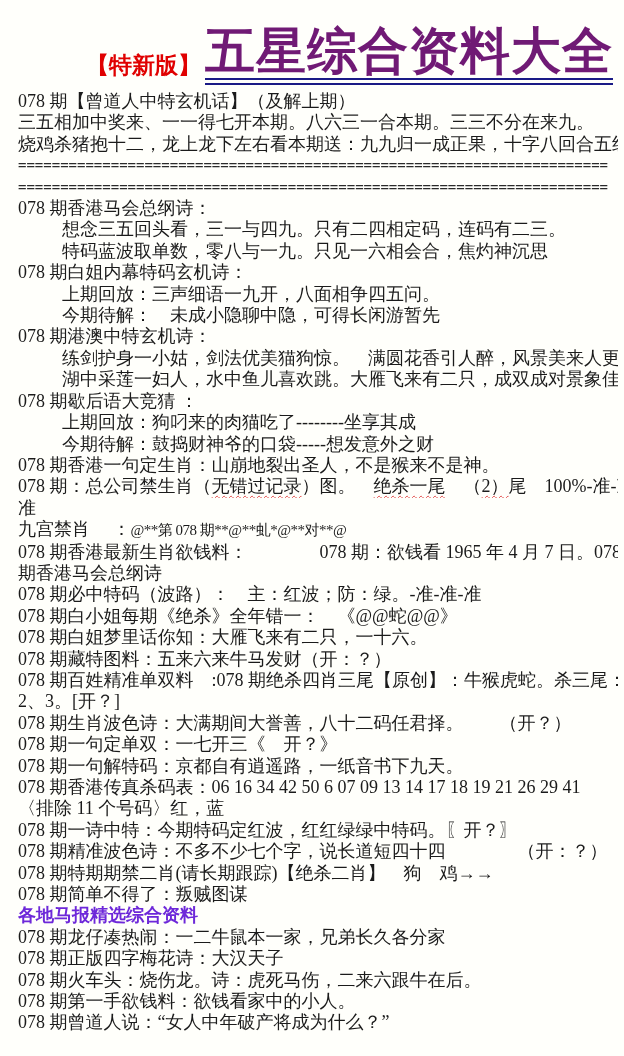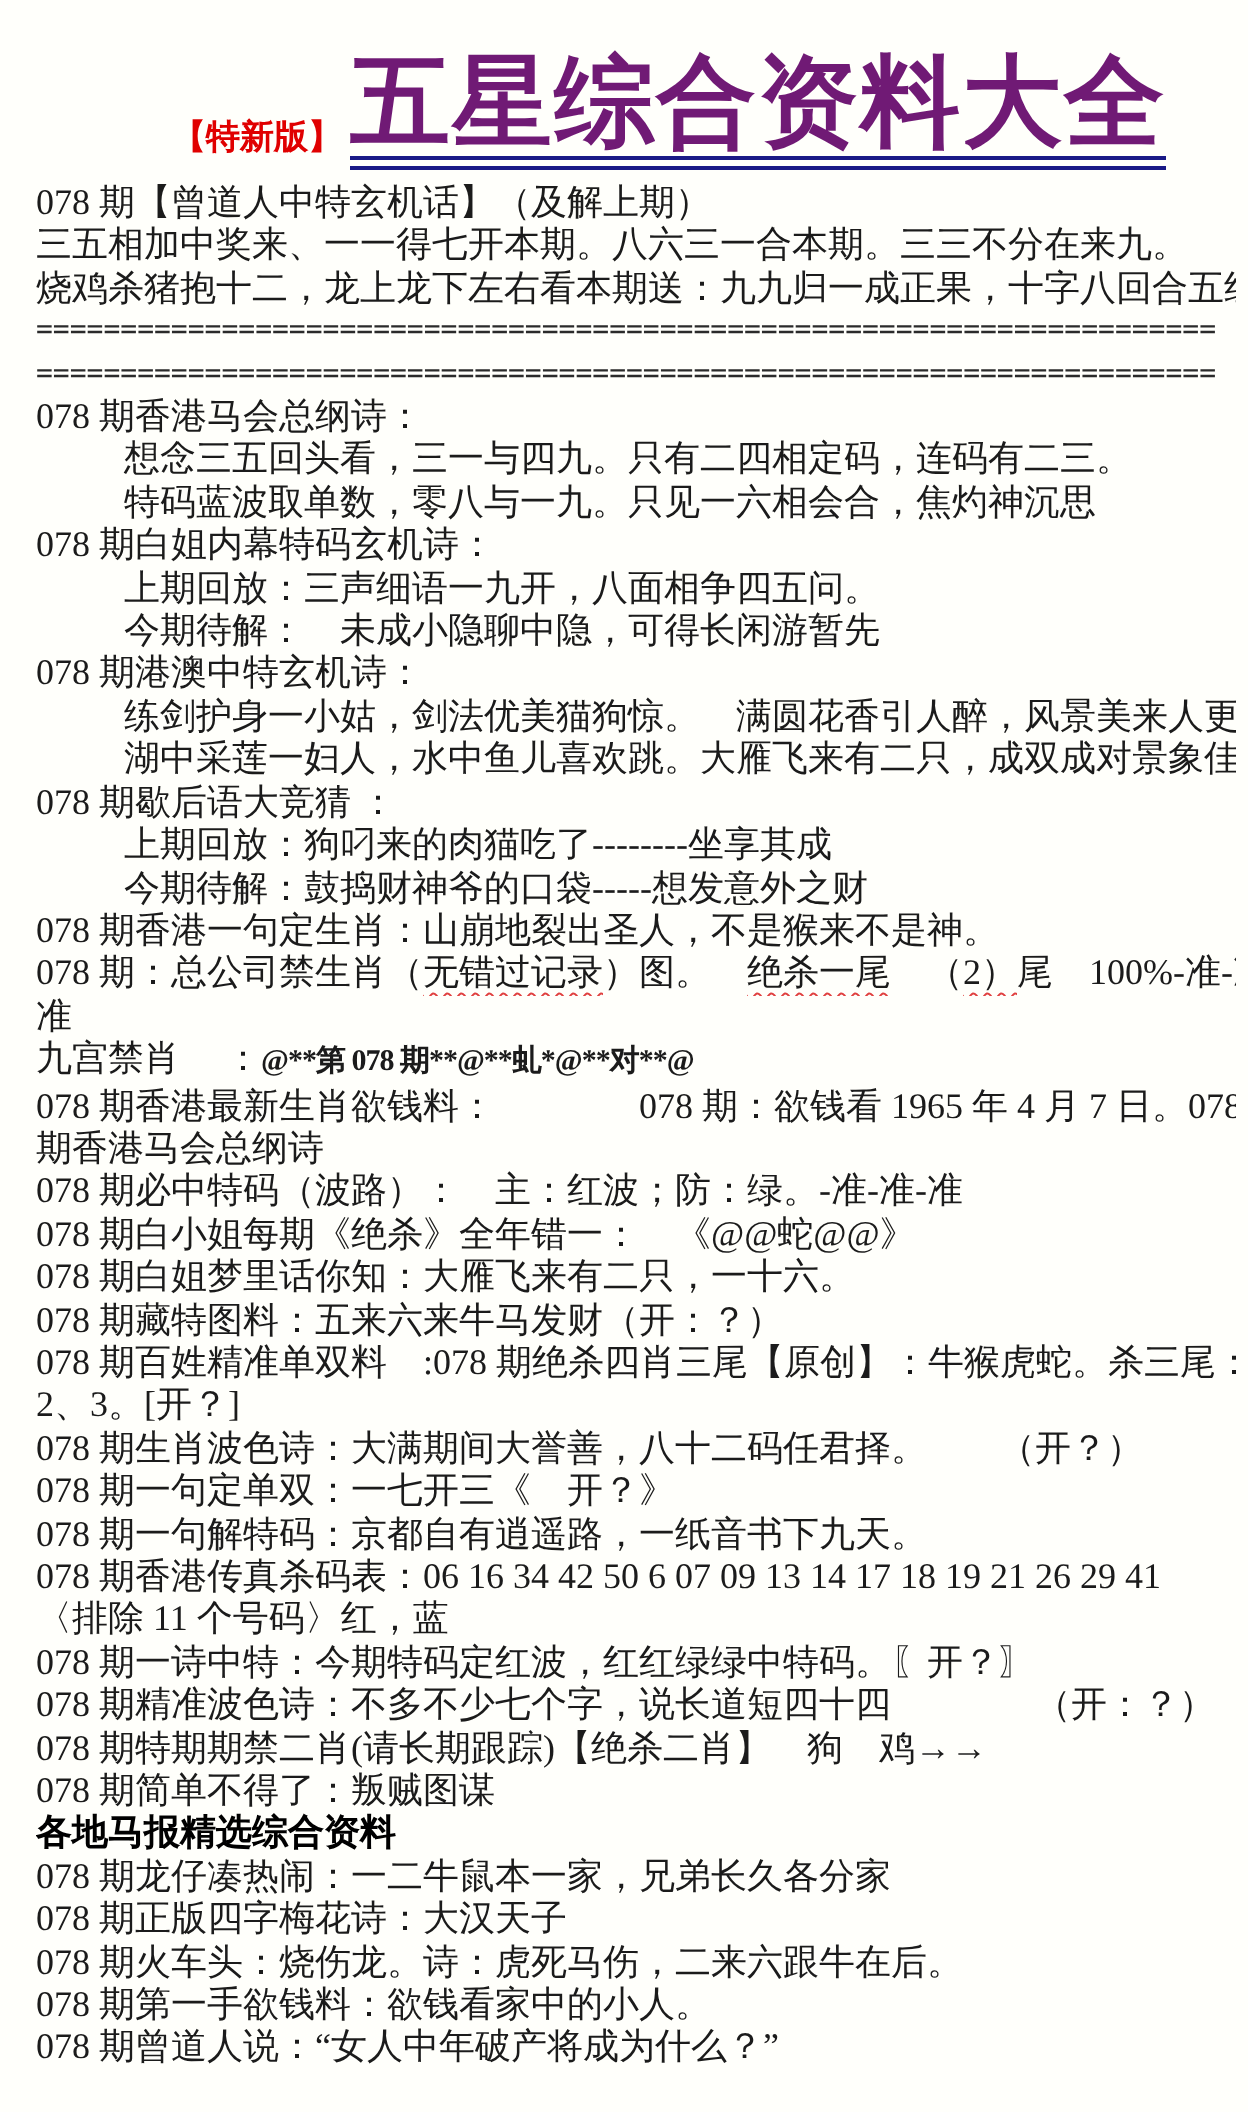--- a/index.html
+++ b/index.html
@@ -20,21 +20,21 @@
     overflow: hidden;
   }
   .header {
     display: flex;
     align-items: flex-end;
     padding: 26px 0 4px 86px;
   }
   .badge {
     color: #e00000;
     font-weight: bold;
-    font-size: 17px;
+    font-size: 23px;
     line-height: 1;
     padding: 0 4px 8px 0;
     white-space: nowrap;
   }
   .title {
     color: #701a75;
     font-weight: bold;
     font-size: 50px;
     line-height: 1.02;
     letter-spacing: 1px;
@@ -51,31 +51,31 @@
     white-space: nowrap;
     overflow: hidden;
   }
   .line.indent { padding-left: 44px; }
   .line.sep {
     font-family: "DejaVu Sans Mono", monospace;
     font-size: 14px;
     letter-spacing: 0;
     color: #2a2a2a;
   }
-  .line.blue { color: #000000; font-weight: bold; }
+  .line.blue { color: #6d28d9; font-weight: bold; }
   .sq {
     text-decoration: underline;
     text-decoration-style: wavy;
     text-decoration-color: #e04040;
     text-decoration-thickness: 1px;
     text-underline-offset: 3px;
   }
   .cond {
     font-size: 15px;
-    font-weight: bold;
+    font-weight: normal;
     letter-spacing: -0.5px;
   }
 </style>
 </head>
 <body>
 
 <div class="page">
   <div class="header">
     <span class="badge">【特新版】</span>
     <span class="title">五星综合资料大全</span>

